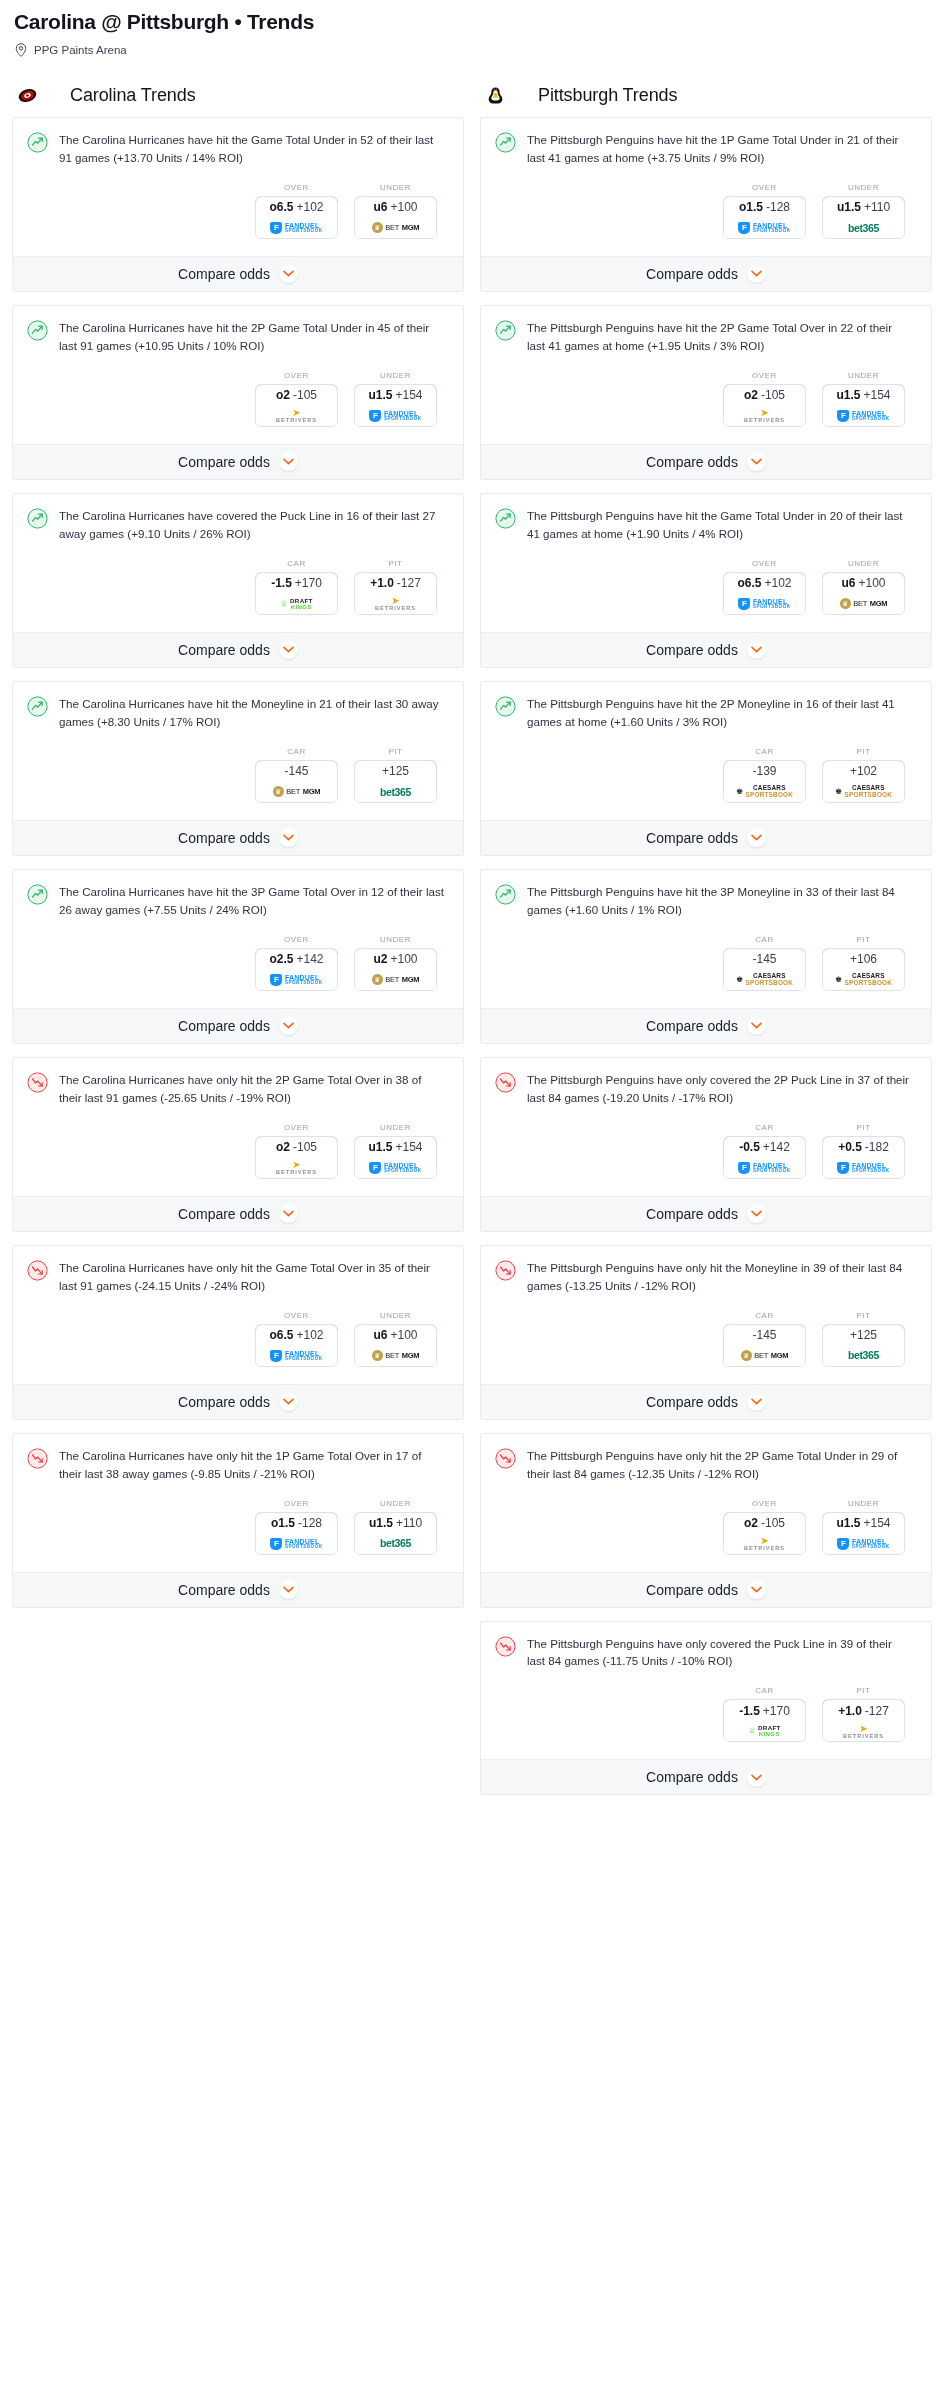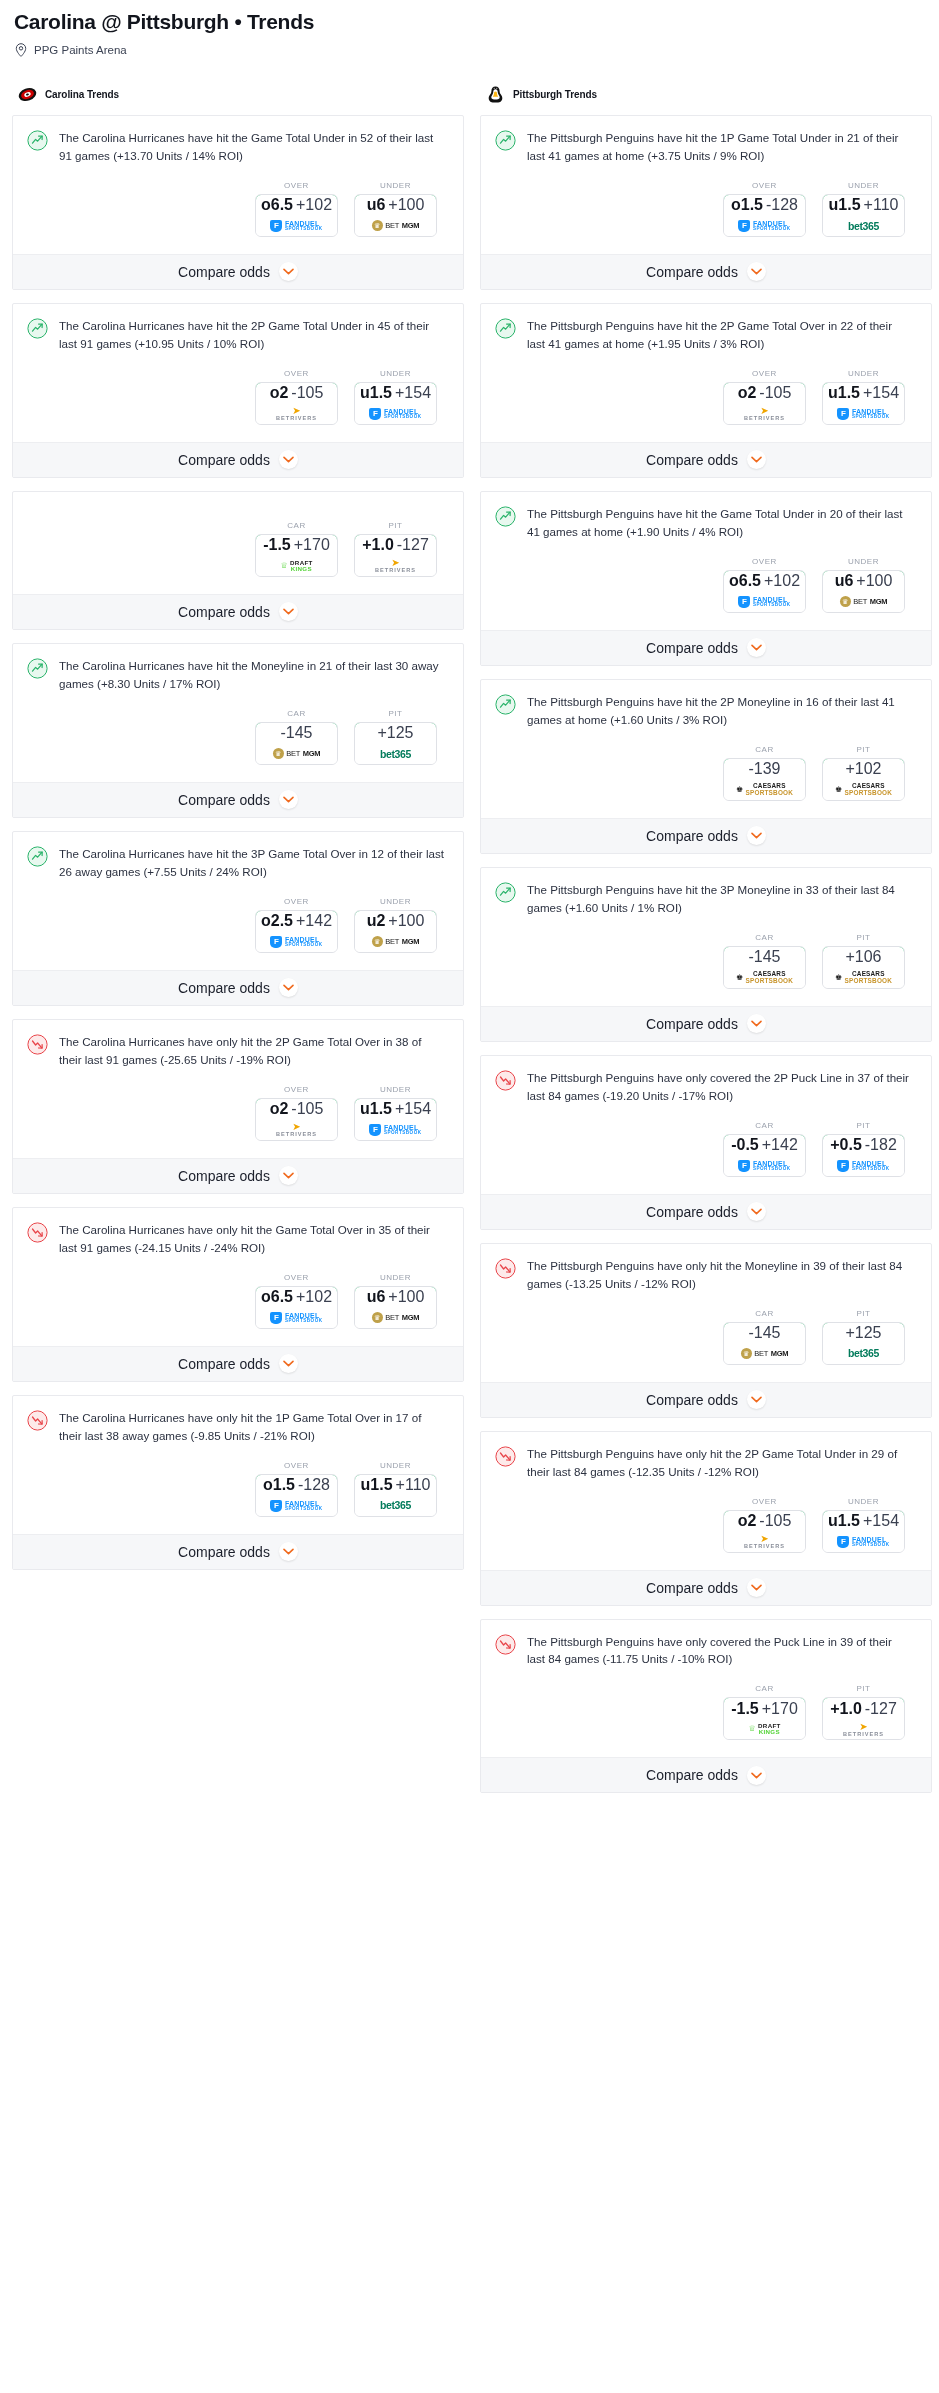--- a/index.html
+++ b/index.html
@@ -33,21 +33,21 @@
   .columns { display: flex; gap: 16px; align-items: flex-start; }
   .col { width: 452px; flex: 0 0 452px; }
 
   .col-head {
     display: flex;
     align-items: center;
     gap: 8px;
     margin: 0 0 11px 6px;
   }
   .col-head .logo { width: 19px; height: 19px; flex: 0 0 auto; }
-  .col-head .title { font-size: 10px; font-weight: 700; color: #12151d; letter-spacing: -0.1px; }
+  .col-head .title { font-size: 18px; font-weight: 400; color: #12151d; letter-spacing: -0.1px; margin-left: 25px; }
 
   
   .card {
     border: 1px solid #e9eaee;
     border-radius: 2px;
     background: #fff;
     margin-bottom: 13px;
     overflow: hidden;
   }
   .card-body { padding: 13px 14px 4px 14px; }
@@ -87,21 +87,21 @@
     border-top: 1px solid #2ab36a;
     border-left: 1px solid #2ab36a;
     border-right: 1px solid #2ab36a;
     border-radius: 6px 6px 0 0;
     height: 23px;
     display: flex;
     align-items: center;
     justify-content: center;
     gap: 3px;
     background: #fff;
-    font-size: 16px;
+    font-size: 12px;
     margin: -1px;
   }
   .odds-price .ln { font-weight: 700; color: #12151d; }
   .odds-price .pr { font-weight: 400; color: #3a4050; }
   .odds-book {
     height: 20px;
     display: flex;
     align-items: center;
     justify-content: center;
     background: #fff;
@@ -290,20 +290,28 @@
             <span class="lbl">Compare odds</span>
             <span class="chev">
               <svg width="11" height="7" viewBox="0 0 11 7">
                 <path d="M1 1.3 L5.5 5.6 L10 1.3" fill="none" stroke="#f06a1e" stroke-width="1.6" stroke-linecap="round" stroke-linejoin="round"></path>
               </svg>
             </span>
           </div>
         </div>
         <div class="card">
           <div class="card-body">
+            <div class="trend-row">
+              <span class="tr-icon"><svg width="21" height="21" viewBox="0 0 21 21">
+                  <circle cx="10.5" cy="10.5" r="9.6" fill="#e8f8ef" stroke="#2ab36a" stroke-width="1"></circle>
+                  <path d="M5.5 13.2 L8.6 9.4 L10.6 11.2 L14.8 6.3" fill="none" stroke="#2ab36a" stroke-width="1.25" stroke-linecap="round" stroke-linejoin="round"></path>
+                  <path d="M11.6 6.1 L15.2 6.0 L15.1 9.5" fill="none" stroke="#2ab36a" stroke-width="1.25" stroke-linecap="round" stroke-linejoin="round"></path>
+                </svg></span>
+              <div class="tr-text">The Carolina Hurricanes have covered the Puck Line in 16 of their last 27 away games (+9.10 Units / 26% ROI)</div>
+            </div>
             <div class="odds-wrap">
               <div class="odds-cell">
                 <div class="odds-label">CAR</div>
                 <div class="odds-box">
                   <div class="odds-price">
                     <span class="ln">-1.5</span>
                     <span class="pr">+170</span>
                   </div>
                   <div class="odds-book">
                     <span class="bk bk-dk">

